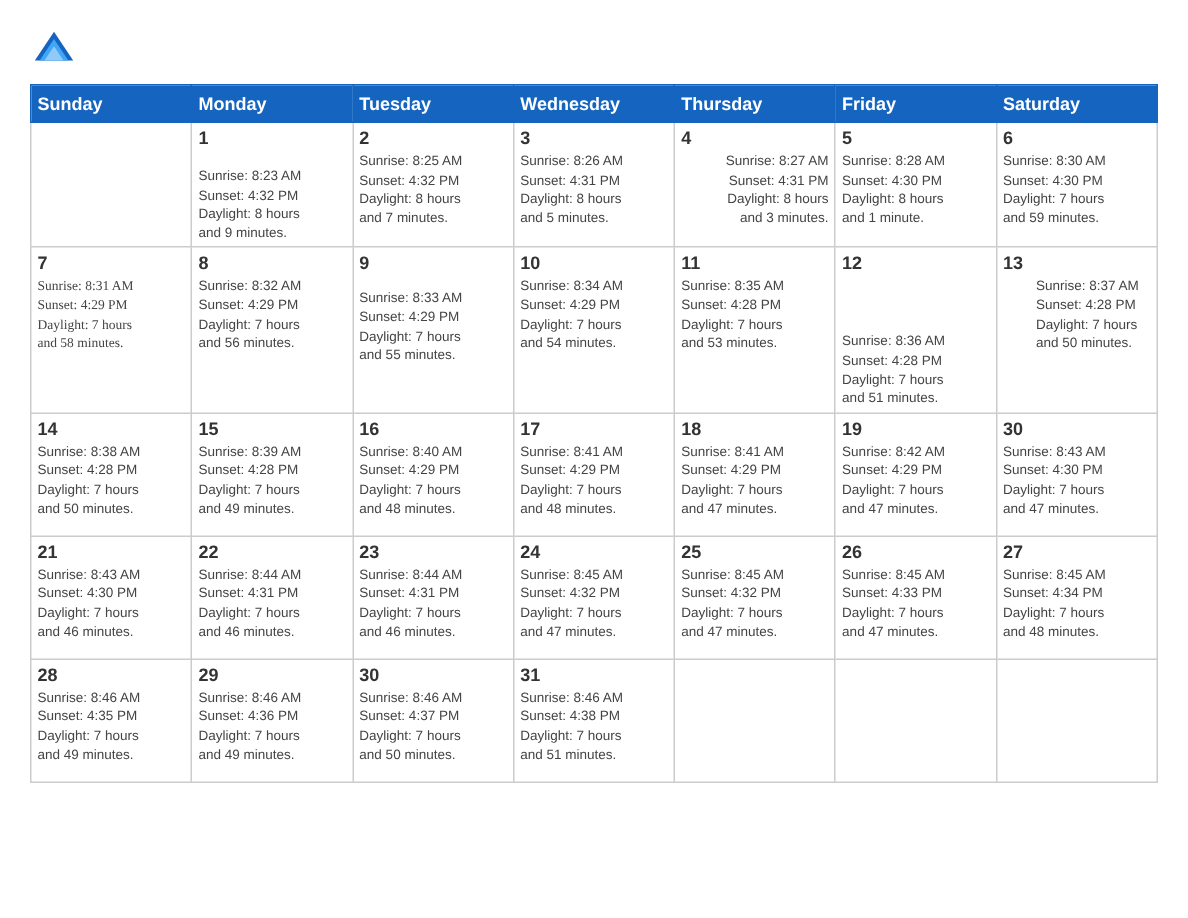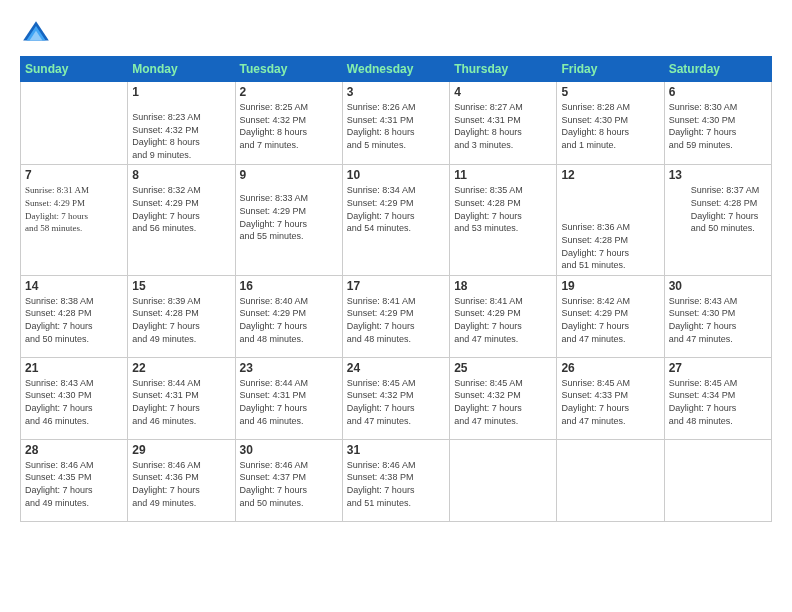--- a/index.html
+++ b/index.html
@@ -60,21 +60,21 @@
       color: #333;
       margin-top: 2px;
     }
     .calendar {
       width: 100%;
       border-collapse: collapse;
       margin-top: 6px;
     }
     .calendar th {
       background-color: #1565c0;
-      color: #86efac;
+      color: #ffffff;
       font-size: 12px;
       font-weight: bold;
       padding: 5px 4px;
       text-align: left;
       border: 1px solid #1565c0;
     }
     .calendar td {
       border: 1px solid #ccc;
       vertical-align: top;
       padding: 3px 4px;
@@ -152,21 +152,21 @@
           </td>
           <td>
             <span class="day-number">3</span>
             <div class="day-info" style="white-space: pre-line;">Sunrise: 8:26 AM
 Sunset: 4:31 PM
 Daylight: 8 hours
 and 5 minutes.</div>
           </td>
           <td>
             <span class="day-number">4</span>
-            <div class="day-info" style="white-space: pre-line;">Sunrise: 8:27 AM
+            <div class="day-info" style="white-space: pre-line; text-align: right;">Sunrise: 8:27 AM
 Sunset: 4:31 PM
 Daylight: 8 hours
 and 3 minutes.</div>
           </td>
           <td>
             <span class="day-number">5</span>
             <div class="day-info" style="white-space: pre-line;">Sunrise: 8:28 AM
 Sunset: 4:30 PM
 Daylight: 8 hours
 and 1 minute.</div>

